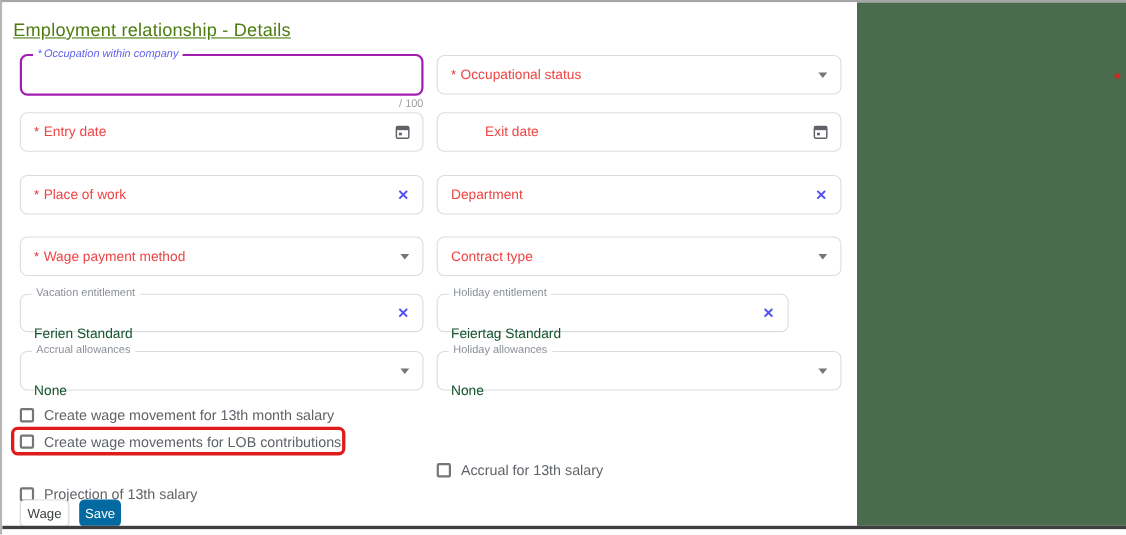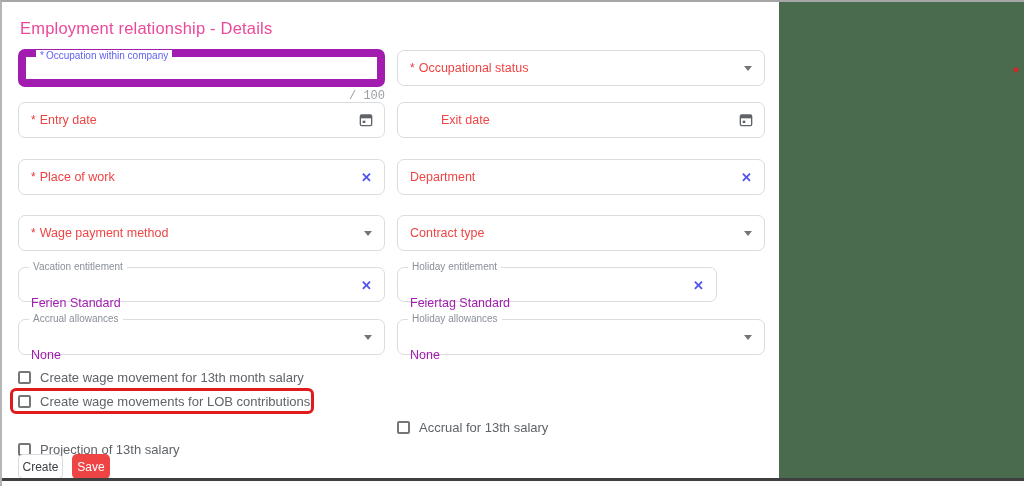--- a/index.html
+++ b/index.html
@@ -17,45 +17,45 @@
   }
   .bottom-bar {
     position: absolute; left: 0; bottom: 0; width: 1024px; height: 8px;
     background: #fdfdfd; border-top: 3px solid #3f3f3f;
   }
   .dialog {
     position: absolute; top: 0; left: 0; width: 777px; height: 479px;
     background: #fff;
   }
   .dialog-title {
-    position: absolute; top: 17px; left: 18px;
-    font-size: 16.5px; color: #ec4899; letter-spacing: .2px;
+    position: absolute; top: 17px; left: 10px;
+    font-size: 16.5px; color: #4d7c0f; letter-spacing: .2px; text-decoration: underline;
   }
 
   .field {
     position: absolute; background: #fff;
     border: 1px solid #dadce0; border-radius: 7px;
     display: flex; align-items: center; padding: 0 12px;
     font-size: 12.5px; color: #80868b; cursor: pointer;
   }
-  .field.focused { border: 8px solid #a21caf; }
+  .field.focused { border: 2px solid #a21caf; font-style: italic; }
   .req { color: #e5393c; margin-right: 4px; font-size: 12px; }
   .lbl { color: #ef4444; }
-  .value { color: #a21caf; margin-top: 36px; }
+  .value { color: #14532d; margin-top: 36px; }
 
   .float-lbl {
     position: absolute; top: -7px; left: 10px;
     font-size: 10px; color: #8a8f98; background: #fff; padding: 0 4px;
     line-height: 12px; white-space: nowrap;
   }
   .float-lbl.purple { color: #6061f0; }
   .float-lbl .req-p { color: #6061f0; margin-right: 2px; }
 
   .counter {
-    position: absolute; font-size: 12px; color: #9aa0a6; text-align: right; font-family: Liberation Mono, monospace;
+    position: absolute; font-size: 10px; color: #9aa0a6; text-align: right;
   }
 
   .caret {
     position: absolute; right: 12px; top: 50%; margin-top: -2px;
     width: 0; height: 0;
     border-left: 4px solid transparent; border-right: 4px solid transparent;
     border-top: 5px solid #757575;
   }
   .xicon {
     position: absolute; right: 12px; top: 50%; transform: translateY(-50%);
@@ -82,21 +82,21 @@
   .btn {
     position: absolute; top: 452px; height: 25px; border-radius: 5px;
     font-size: 12px; display: flex; align-items: center; justify-content: center;
     cursor: pointer; font-family: "Liberation Sans", sans-serif;
   }
   .btn-close {
     left: 16px; width: 45px; background: #fff; color: #3c4043;
     border: 1px solid #dadce0; box-shadow: 0 1px 1px rgba(0,0,0,.05);
   }
   .btn-save {
-    left: 70px; width: 38px; background: #ef4444; color: #fff; border: none;
+    left: 70px; width: 38px; background: #0369a1; color: #fff; border: none;
   }
 
   .red-marker {
     position: absolute; left: 1011px; top: 61px; color: #e02020;
     font-size: 15px; font-weight: bold;
   }
 </style>
 </head>
 <body>
 
@@ -199,19 +199,19 @@
 
     <div class="cb-row" style="left:16px; top:440px;">
       <span class="cbox"></span>
       <span class="cb-label">Projection of 13th salary</span>
     </div>
     <div class="cb-row" style="left:395px; top:418px;">
       <span class="cbox"></span>
       <span class="cb-label">Accrual for 13th salary</span>
     </div>
 
-    <div class="btn btn-close">Create</div>
+    <div class="btn btn-close">Wage</div>
     <div class="btn btn-save">Save</div>
 
   </div>
 
   <div class="bottom-bar"></div>
 </div>
 
 </body></html>

